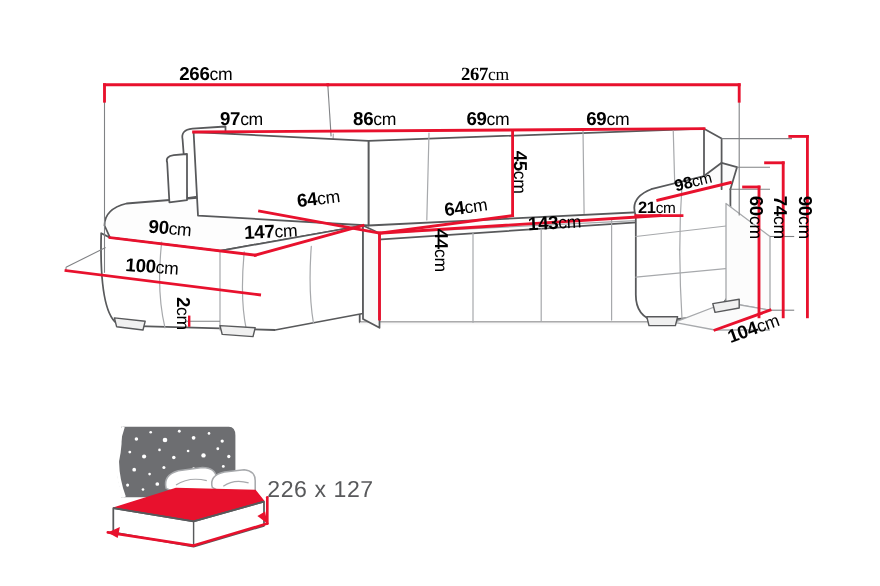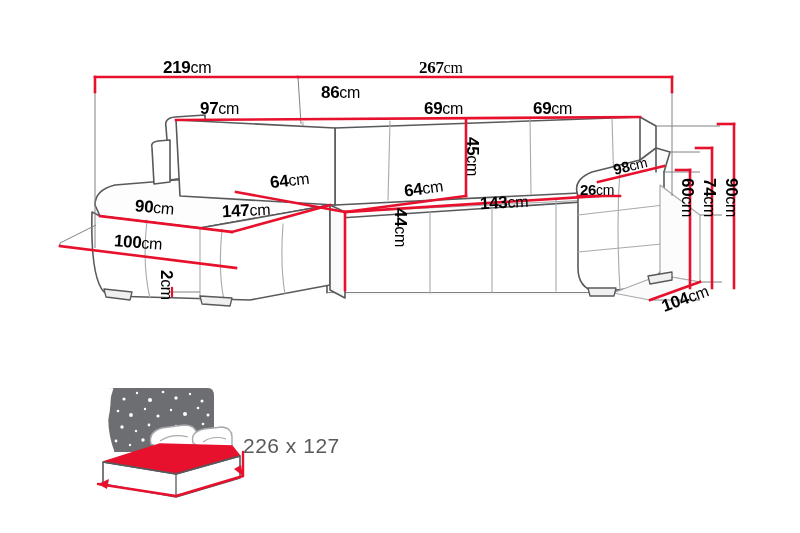--- a/index.html
+++ b/index.html
@@ -259,27 +259,27 @@
     <g fill="#e8112d">
       <path d="M98 484 L109 479 L107 489 Z"></path>
       <path d="M243 476 L234 469 L241 465 Z"></path>
     </g>
   </g>
 
 </svg>
 
 <div>
 
-  <div class="dim-label" style="left:163px; top:59px;"><span>219</span><span class="u">cm</span></div>
+  <div class="dim-label" style="left:163px; top:59px;"><span>266</span><span class="u">cm</span></div>
 
   <div class="dim-label" style="left:419px; top:59px;font-family:Liberation Serif, serif;"><span>267</span><span class="u">cm</span></div>
 
   <div class="dim-label" style="left:200px; top:100px;"><span>97</span><span class="u">cm</span></div>
 
-  <div class="dim-label" style="left:321px; top:84px;"><span>86</span><span class="u">cm</span></div>
+  <div class="dim-label" style="left:321px; top:100px;"><span>86</span><span class="u">cm</span></div>
 
   <div class="dim-label" style="left:424px; top:100px;"><span>69</span><span class="u">cm</span></div>
 
   <div class="dim-label" style="left:533px; top:100px;"><span>69</span><span class="u">cm</span></div>
 
   <div class="dim-label vert" style="left:481px; top:137px;"><span>45</span><span class="u">cm</span></div>
 
   <div class="dim-label" style="left:270px; top:172px; transform:rotate(-7deg);"><span>64</span><span class="u">cm</span></div>
 
   <div class="dim-label" style="left:404px; top:180px; transform:rotate(-8deg);"><span>64</span><span class="u">cm</span></div>
@@ -291,21 +291,21 @@
   <div class="dim-label" style="left:114px; top:234px; transform:rotate(4deg);"><span>100</span><span class="u">cm</span></div>
 
   <div class="dim-label vert" style="left:175px; top:270px;"><span>2</span><span class="u">cm</span></div>
 
   <div class="dim-label vert" style="left:409px; top:208px;"><span>44</span><span class="u">cm</span></div>
 
   <div class="dim-label" style="left:480px; top:194px; transform:rotate(-3deg);"><span>143</span><span class="u">cm</span></div>
 
   <div class="dim-label small" style="left:613px; top:158px; transform:rotate(-14deg);"><span>98</span><span class="u">cm</span></div>
 
-  <div class="dim-label small" style="left:580px; top:182px;"><span>26</span><span class="u">cm</span></div>
+  <div class="dim-label small" style="left:580px; top:182px;"><span>21</span><span class="u">cm</span></div>
 
   <div class="dim-label vert" style="left:696px; top:178px;"><span>60</span><span class="u">cm</span></div>
 
   <div class="dim-label vert" style="left:718px; top:178px;"><span>74</span><span class="u">cm</span></div>
 
   <div class="dim-label vert" style="left:740px; top:178px;"><span>90</span><span class="u">cm</span></div>
 
   <div class="dim-label" style="left:661px; top:290px; transform:rotate(-20deg);"><span>104</span><span class="u">cm</span></div>
 
 </div>

